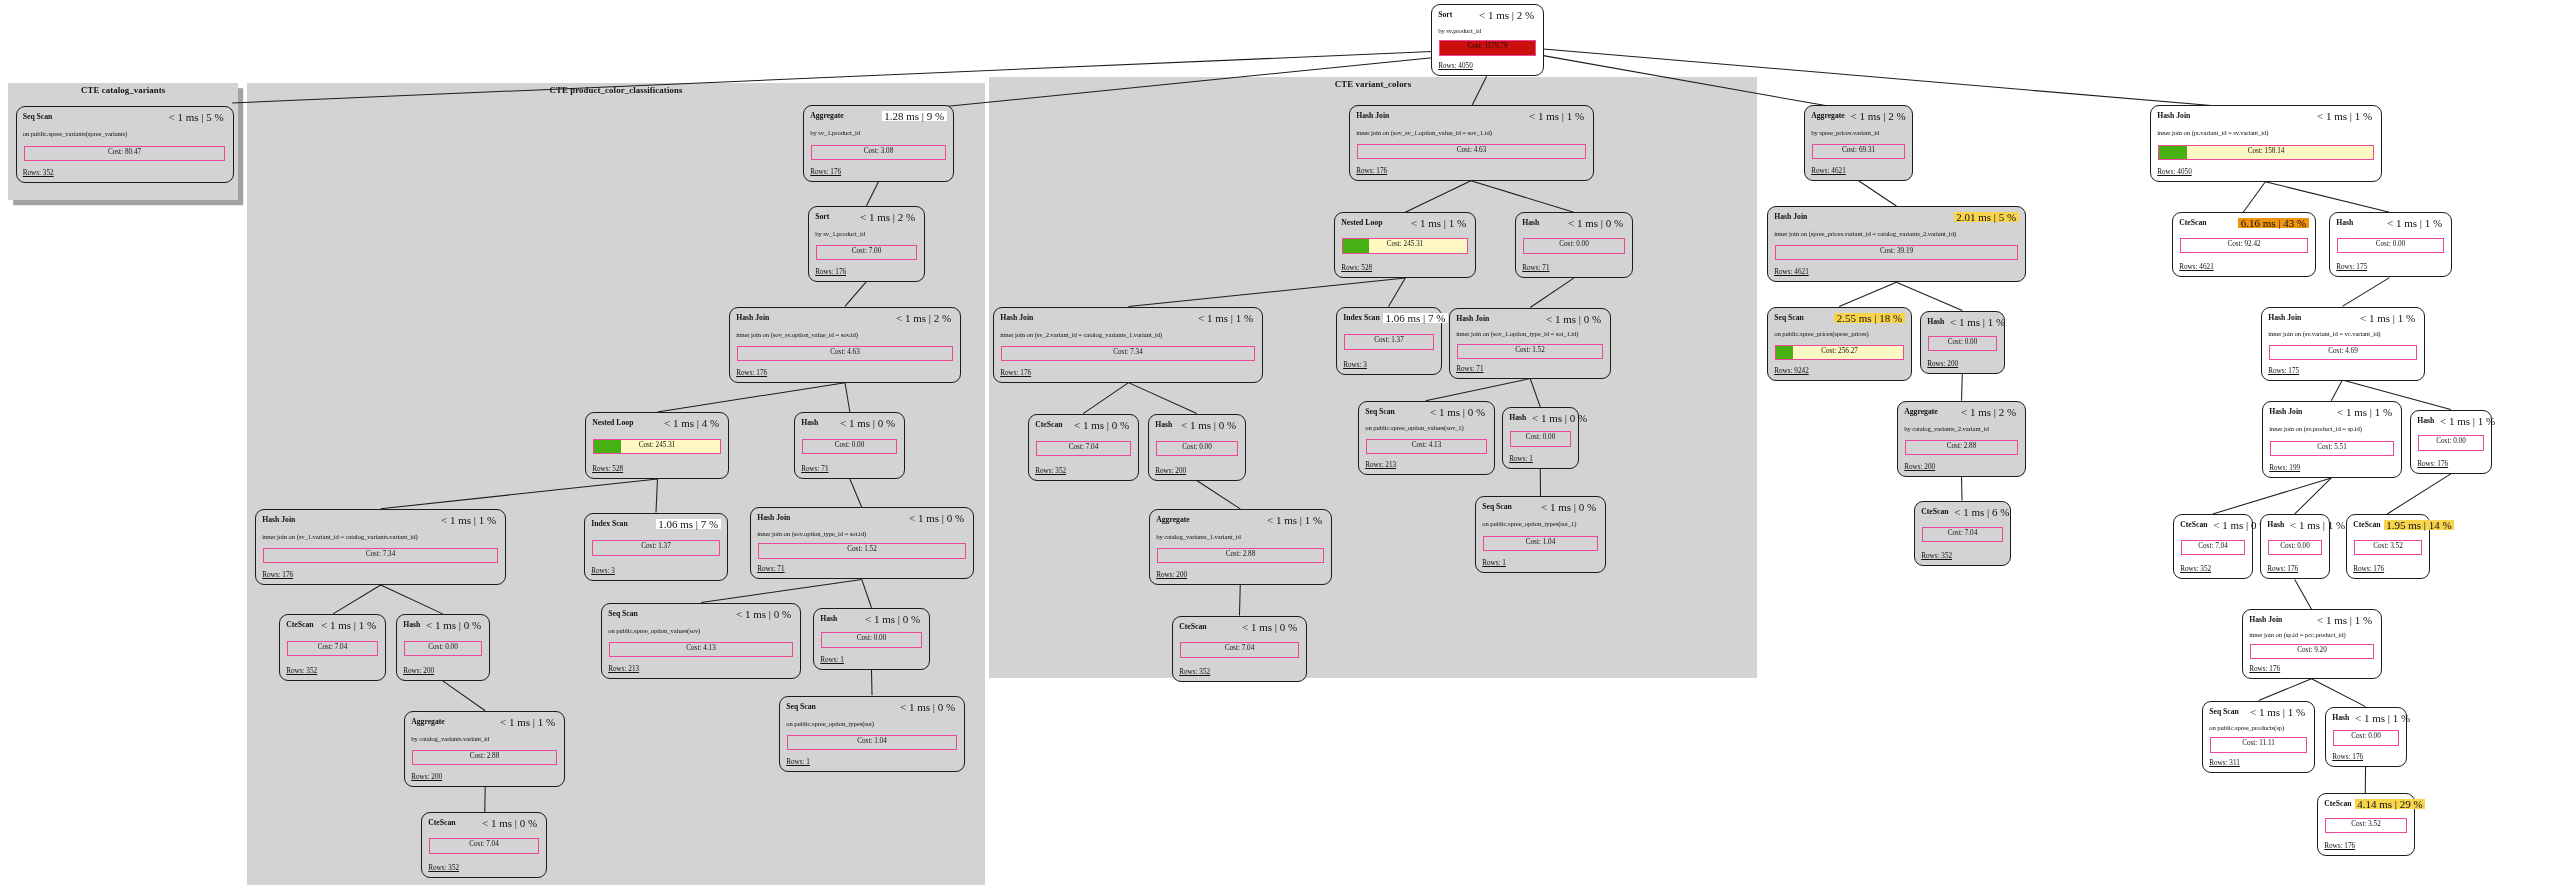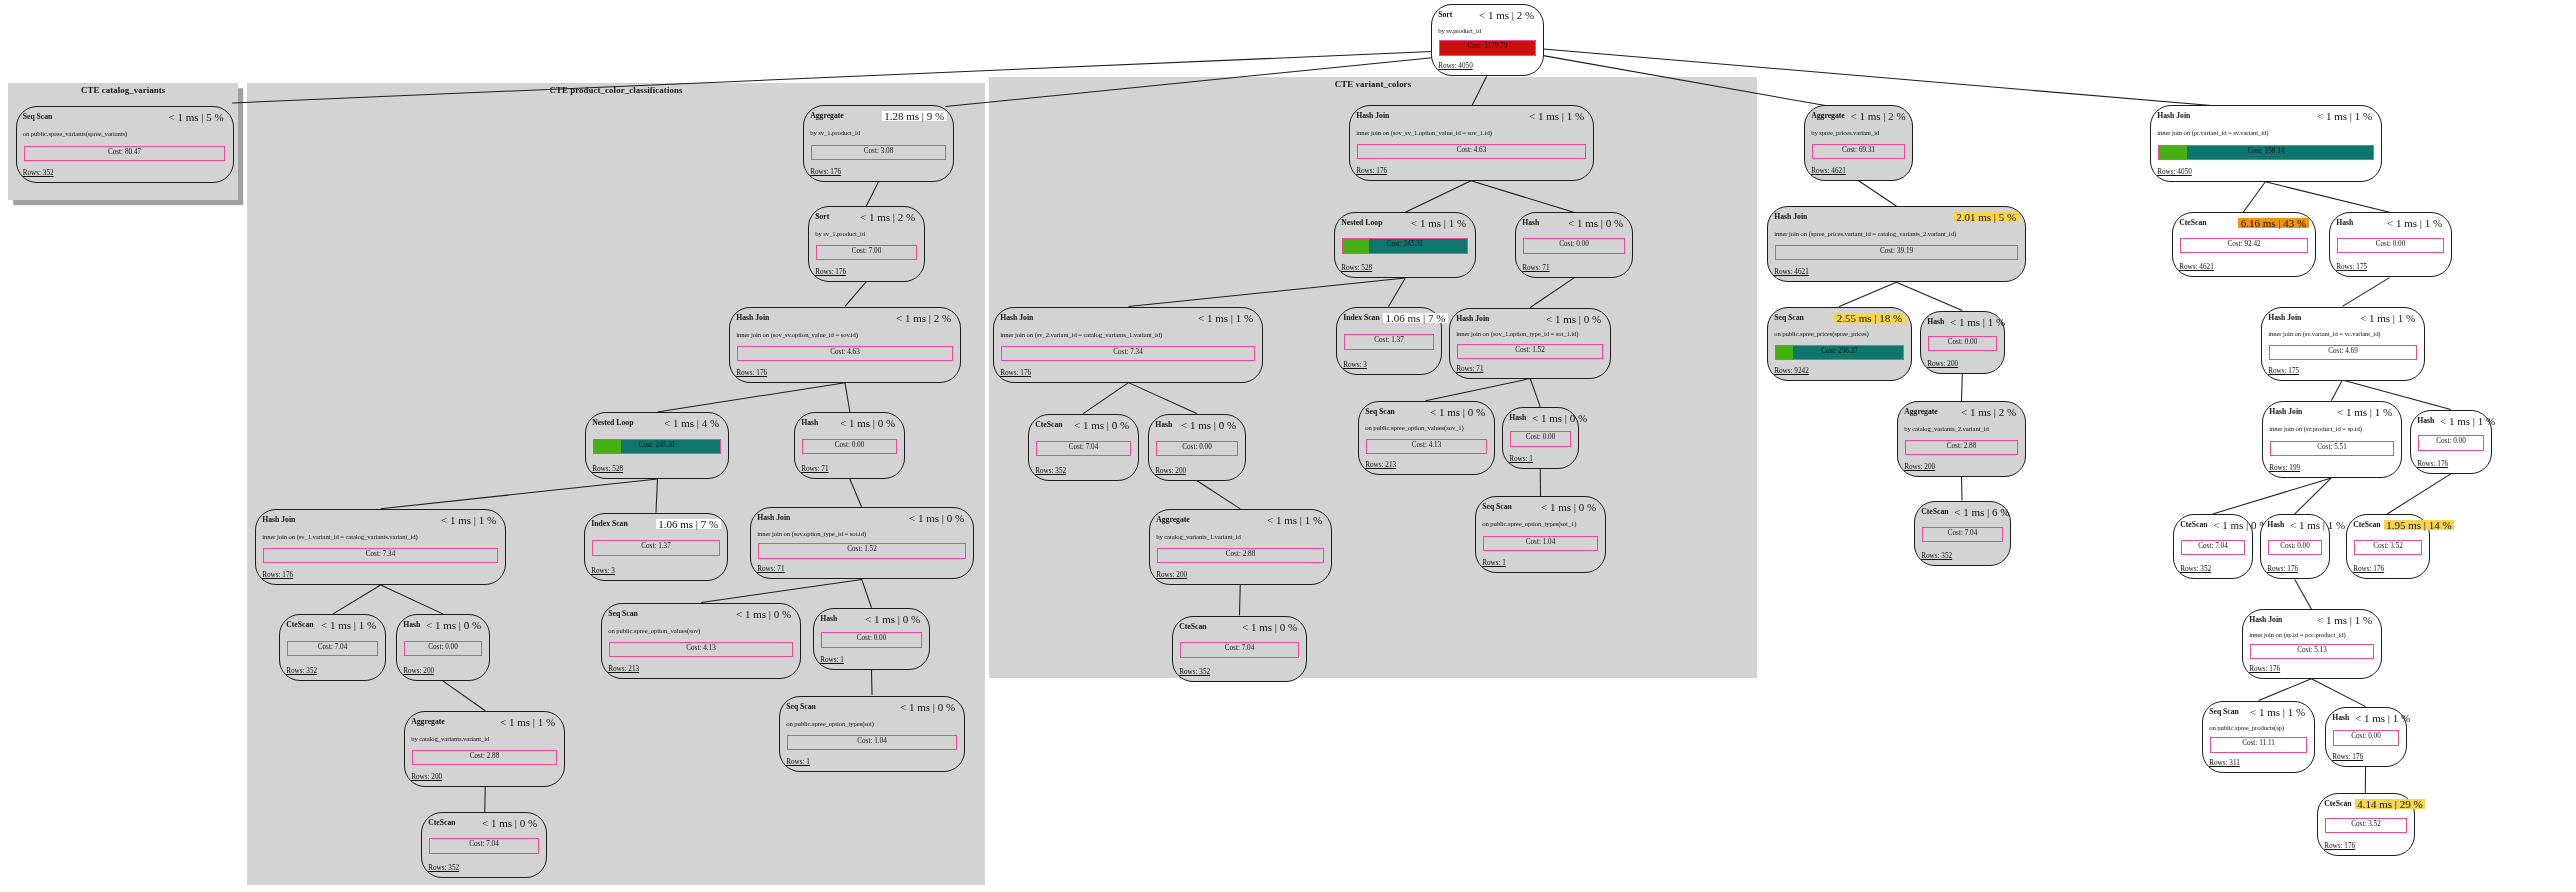--- a/index.html
+++ b/index.html
@@ -3,35 +3,35 @@
 <meta charset="utf-8">
 <style>
   html,body{margin:0;padding:0;background:#ffffff;}
   body{width:2618px;height:892px;font-family:"Liberation Serif","DejaVu Serif",serif;color:#111;}
   #stage{position:relative;width:2618px;height:892px;overflow:hidden;}
   .band{position:absolute;background:#d3d3d3;z-index:0;}
   .band.shadow{box-shadow:5.2px 5.2px 0 rgba(110,110,110,0.65);}
   .band-title{text-align:center;font-weight:bold;font-size:8.8px;padding-top:2.1px;letter-spacing:0.1px;}
   #edges{position:absolute;left:0;top:0;z-index:1;}
   #edges line{stroke:#1c1c1c;stroke-width:2;}
-  .node{position:absolute;z-index:2;border:1px solid #1c1c1c;border-radius:21px;
+  .node{position:absolute;z-index:2;border:1px solid #1c1c1c;border-radius:9px;
         display:flex;flex-direction:column;justify-content:space-between;
         padding:4.6px 6.2px;box-sizing:border-box;}
   .node.in-band{background:#d3d3d3;}
   .node.on-white{background:#ffffff;}
   .nrow{display:flex;justify-content:space-between;align-items:center;gap:3.1px;}
   .ntype{font-weight:bold;font-size:7.7px;white-space:nowrap;}
   .badge{font-size:11px;white-space:nowrap;padding:0 2.6px;line-height:10.3px;}
   .hl-plain{background:transparent;}
   .hl-white{background:#ffffff;}
   .hl-yellow{background:#f7d44c;}
   .hl-orange{background:#f0930f;}
   .ndetail{font-size:6.7px;white-space:nowrap;letter-spacing:-0.1px;}
   .ncost{position:relative;border:1px solid #ec4899;height:13.4px;margin:0 1px;overflow:hidden;}
-  .ncost.bar-white{background:#0f766e;}
+  .ncost.bar-white{background:#fef9c3;}
   .cfill{position:absolute;left:0;top:0;bottom:0;}
   .cfill.green{background:#47b012;}
   .cfill.red{background:#cc100e;width:100%;}
   .clabel{position:relative;display:block;text-align:center;line-height:11.3px;font-size:7.2px;z-index:1;}
   .nrows{font-size:7.2px;white-space:nowrap;text-decoration:underline;}
 </style>
 </head>
 <body>
 
 <div id="stage">
@@ -572,21 +572,21 @@
       </div>
       <div class="nrows">Rows: 176</div>
     </div>
     <div class="node on-white" style="left: 2242px; top: 609px; width: 140px; height: 70px;">
       <div class="nrow">
         <span class="ntype">Hash Join</span>
         <span class="badge hl-plain">&lt; 1 ms | 1 %</span>
       </div>
       <div class="ndetail">inner join on (sp.id = pcc.product_id)</div>
       <div class="ncost">
-        <span class="clabel">Cost: 5.13</span>
+        <span class="clabel">Cost: 9.20</span>
       </div>
       <div class="nrows">Rows: 176</div>
     </div>
     <div class="node on-white" style="left: 2202px; top: 701px; width: 113px; height: 72px;">
       <div class="nrow">
         <span class="ntype">Seq Scan</span>
         <span class="badge hl-plain">&lt; 1 ms | 1 %</span>
       </div>
       <div class="ndetail">on public.spree_products(sp)</div>
       <div class="ncost">

